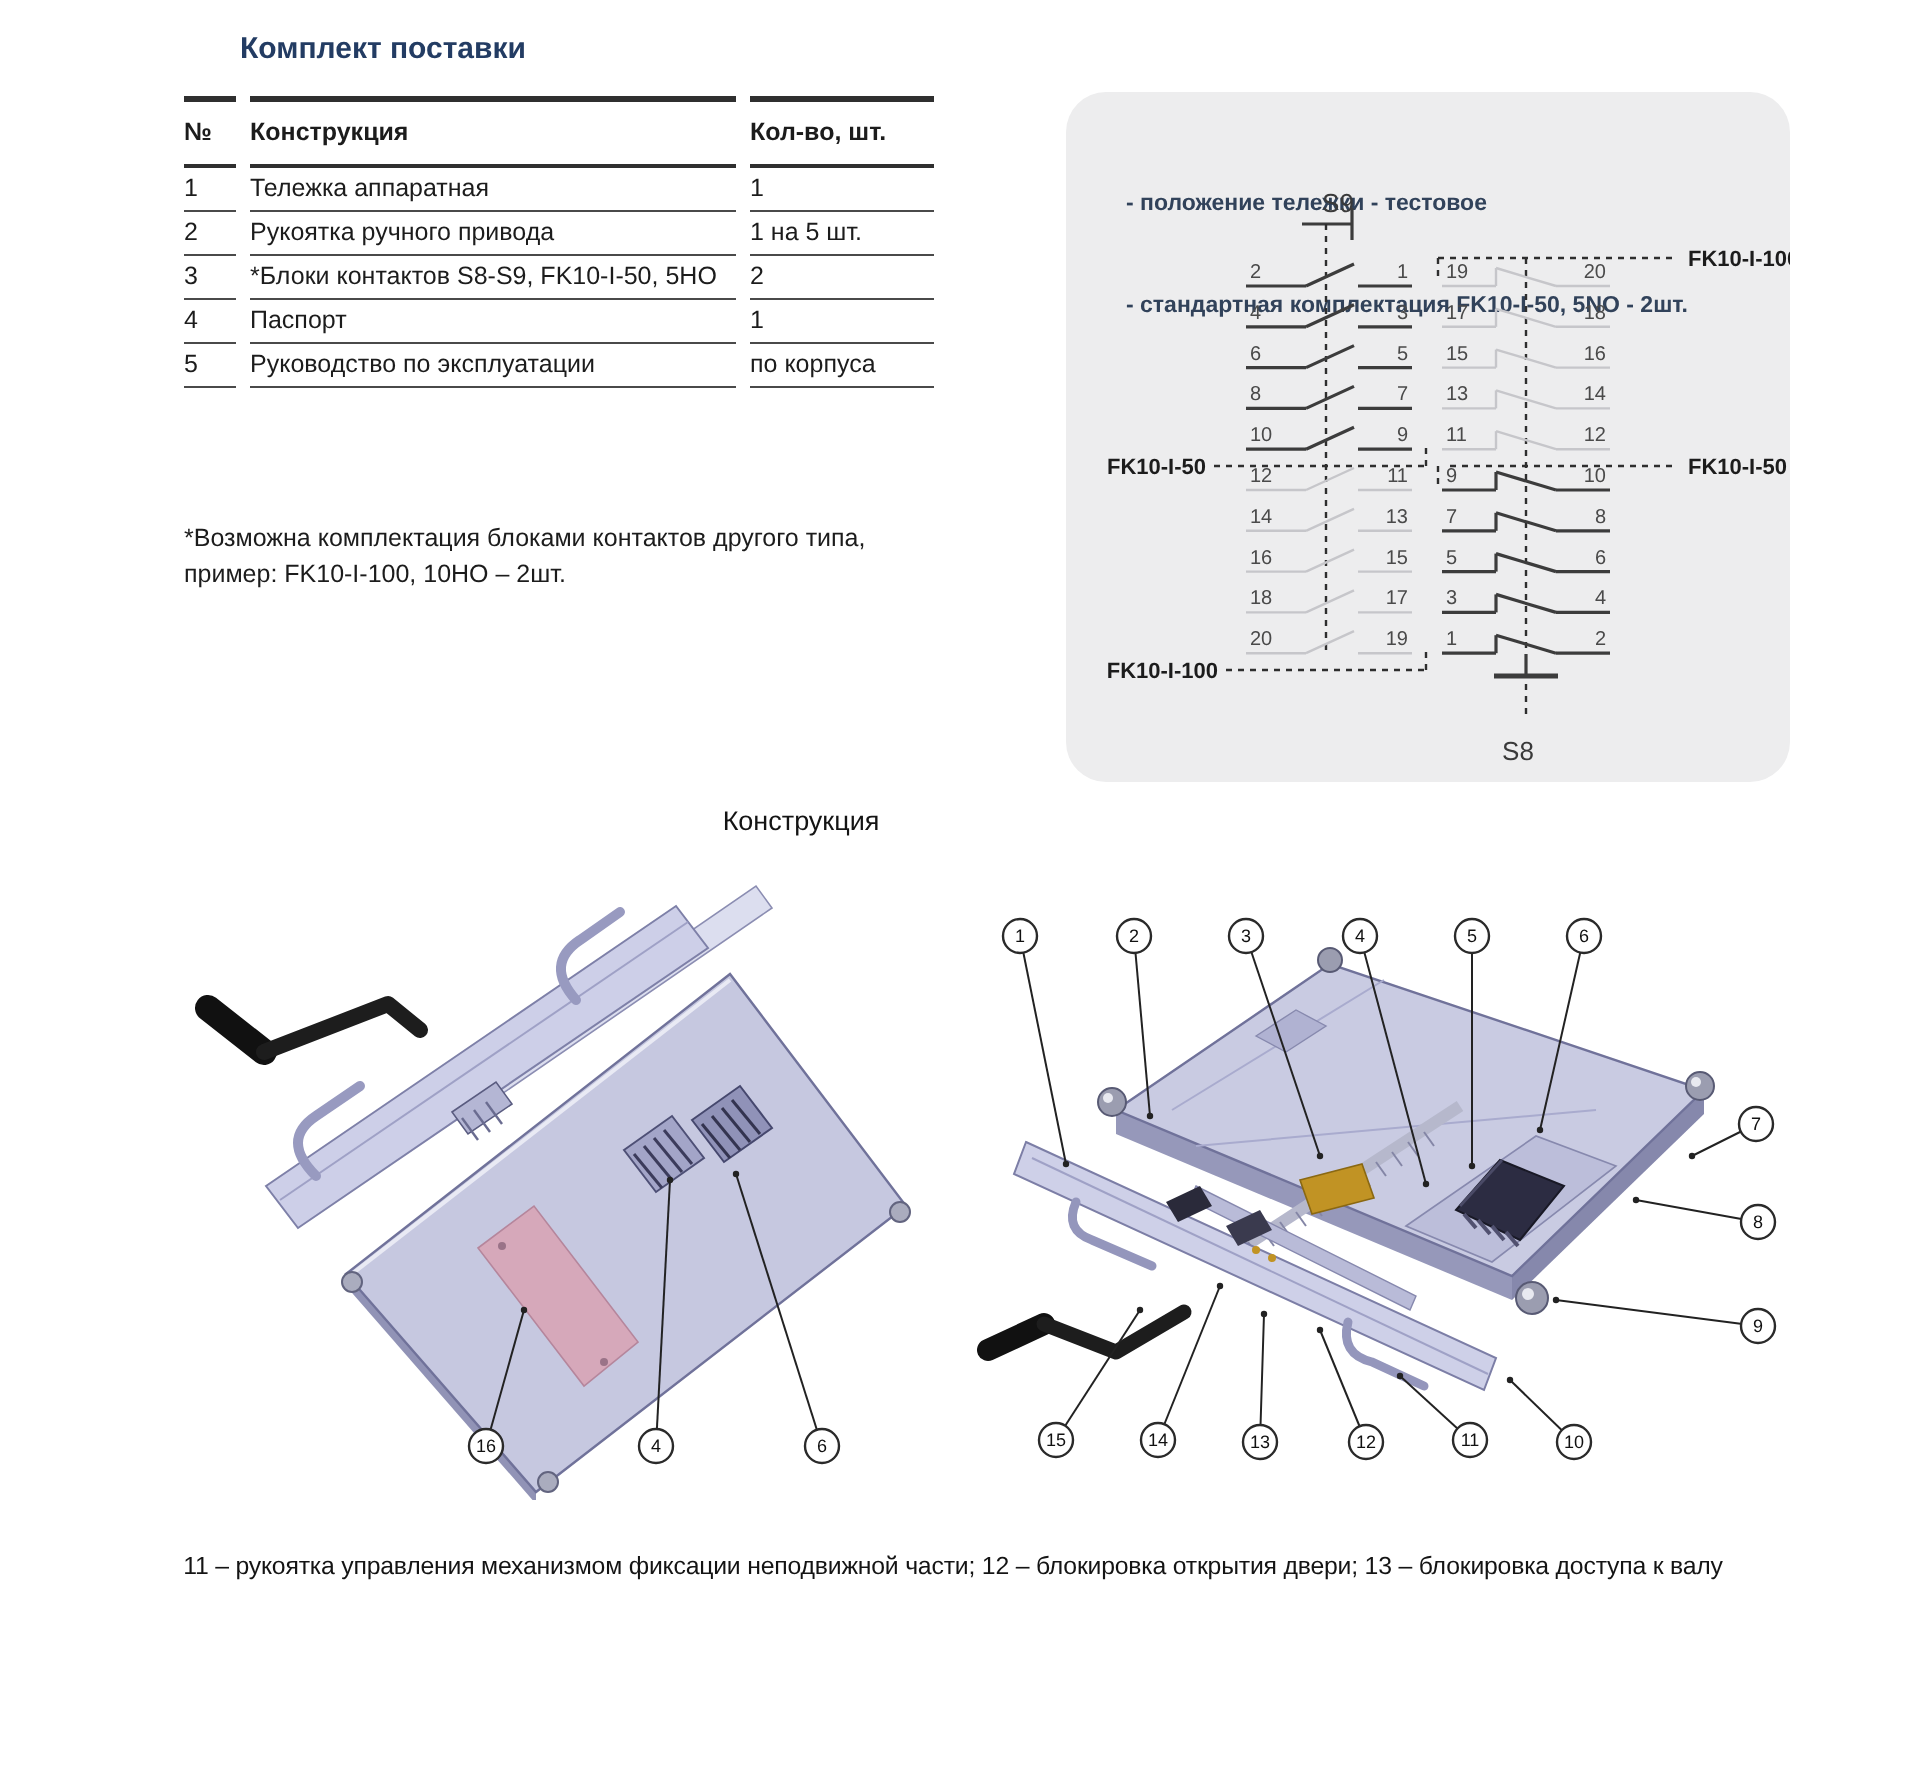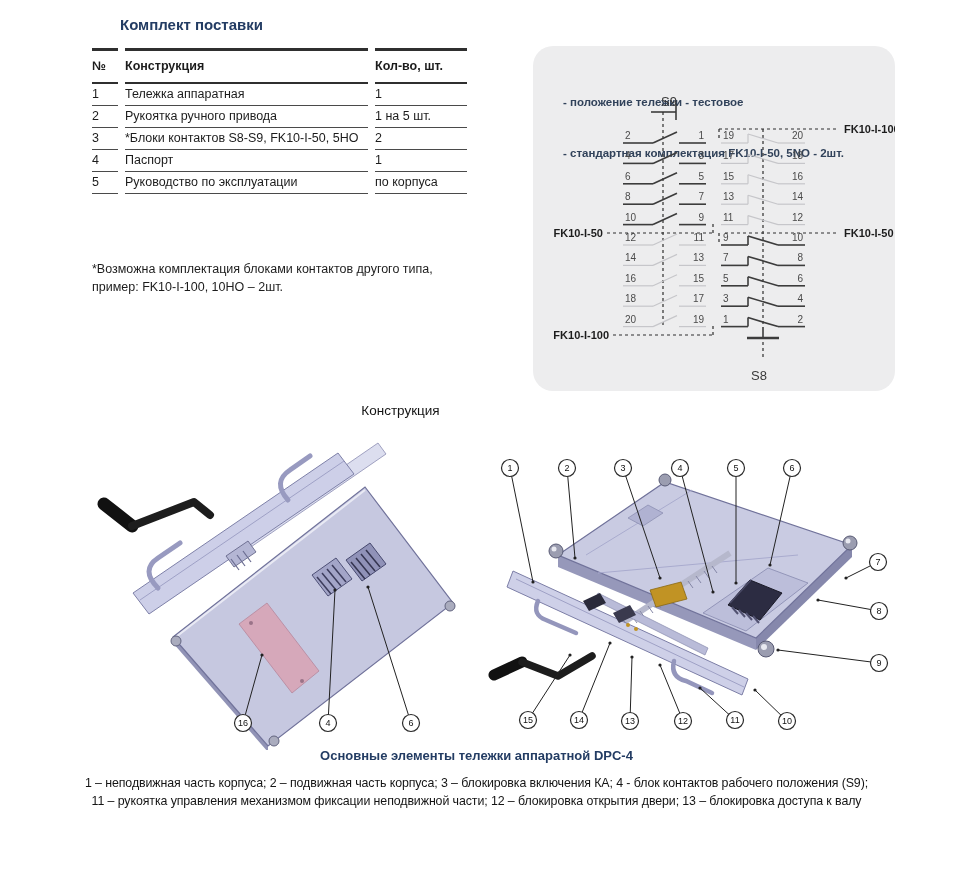--- a/index.html
+++ b/index.html
@@ -386,18 +386,16 @@
         <circle cx="101" cy="277" r="8.5" fill="#ffffff" stroke="#2a2a2a" stroke-width="1.2"></circle>
         <circle cx="132" cy="200" r="1.6" fill="#222"></circle>
         <text x="101" y="280" font-size="9" fill="#111" text-anchor="middle" font-family="Liberation Sans, sans-serif">14</text>
         <line x1="50" y1="277" x2="92" y2="212" stroke="#222" stroke-width="1"></line>
         <circle cx="50" cy="277" r="8.5" fill="#ffffff" stroke="#2a2a2a" stroke-width="1.2"></circle>
         <circle cx="92" cy="212" r="1.6" fill="#222"></circle>
         <text x="50" y="280" font-size="9" fill="#111" text-anchor="middle" font-family="Liberation Sans, sans-serif">15</text>
       </g>
   </svg>
 
-  <div class="caption">Основные элементы тележки аппаратной DPC-4</div>
   <div class="legend" id="legend">
-      <div>1 – неподвижная часть корпуса; 2 – подвижная часть корпуса; 3 – блокировка включения КА; 4 - блок контактов рабочего положения (S9);</div>
       <div>11 – рукоятка управления механизмом фиксации неподвижной части; 12 – блокировка открытия двери; 13 – блокировка доступа к валу</div>
     </div>
 </div>
 
 </body></html>

